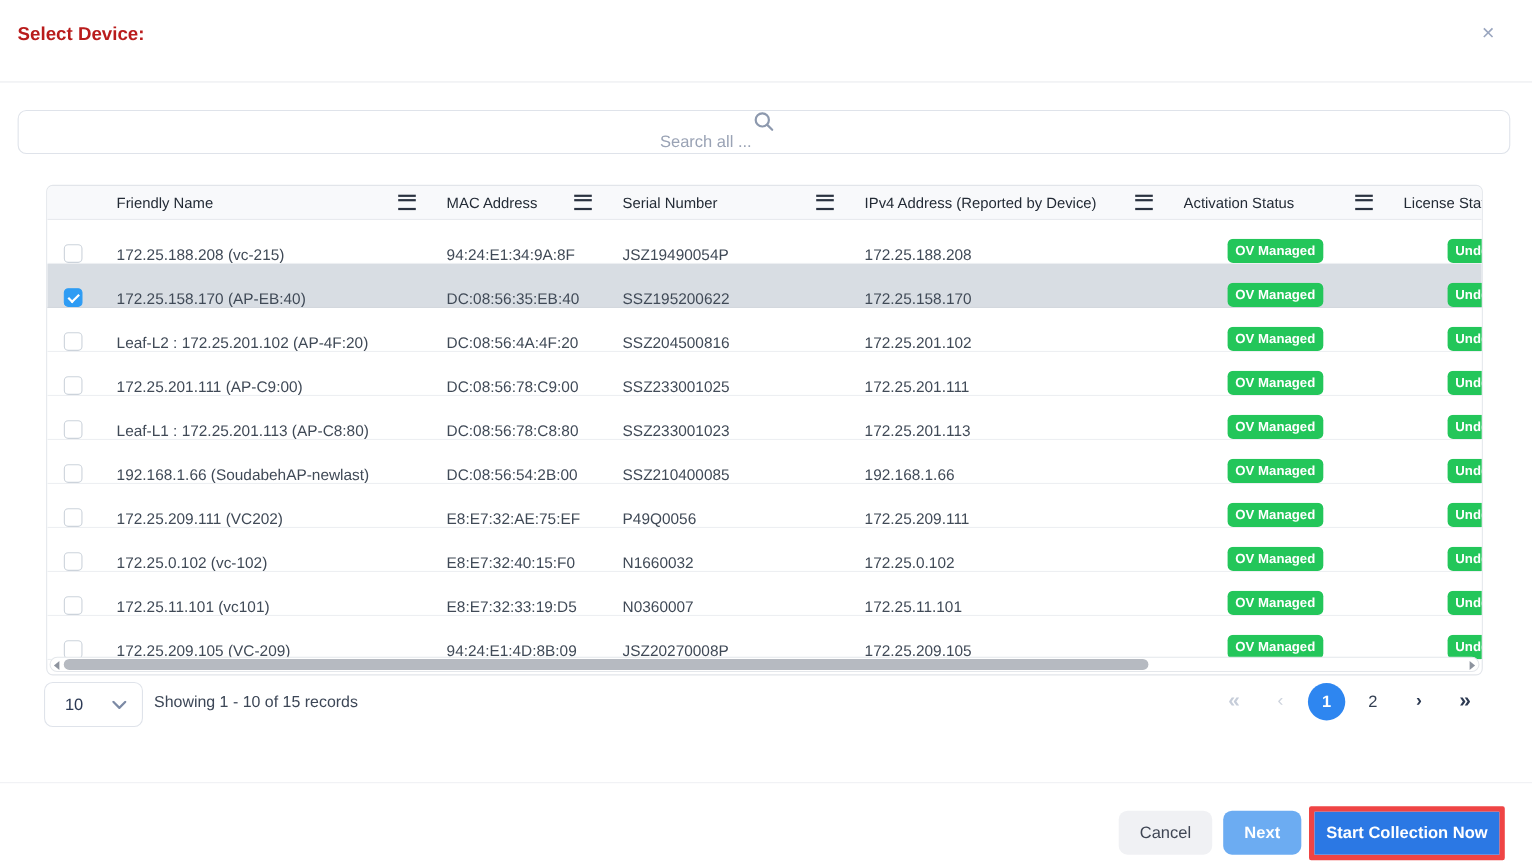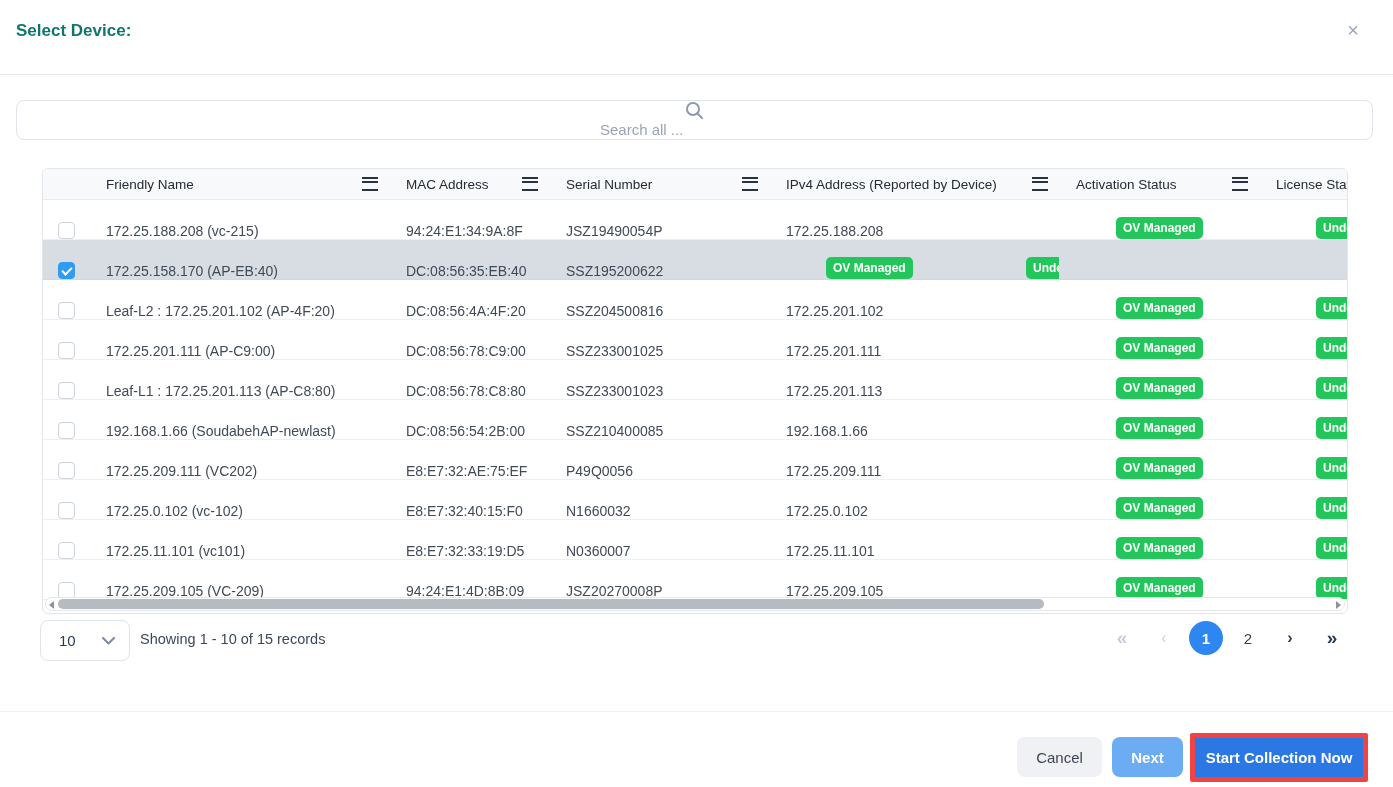--- a/index.html
+++ b/index.html
@@ -3,21 +3,21 @@
 <meta charset="utf-8">
 <style>
   html,body{margin:0;padding:0;}
   body{
     width:1393px;height:787px;position:relative;overflow:hidden;
     background:#ffffff;font-family:"Liberation Sans", sans-serif;
     -webkit-font-smoothing:antialiased;
   }
   
   .dlg-header{position:absolute;top:0;left:0;width:1393px;height:75px;background:#fff;border-bottom:1px solid #e9ebef;box-sizing:border-box;}
-  .dlg-title{position:absolute;left:16px;top:21px;font-size:17px;font-weight:700;color:#0f766e;}
+  .dlg-title{position:absolute;left:16px;top:21px;font-size:17px;font-weight:700;color:#b91c1c;}
   .dlg-close{position:absolute;right:28px;top:18px;width:24px;height:24px;line-height:24px;text-align:center;font-size:20px;color:#9aa6bf;cursor:pointer;}
   
   .search{position:absolute;left:16px;top:100px;width:1357px;height:40px;border:1px solid #dfe3ea;border-radius:8px;box-sizing:border-box;display:flex;align-items:center;padding:0 12px;background:#fff;flex-direction:column;}
   .search svg{flex:none;}
   .search input{flex:1;border:none;outline:none;margin-left:10px;font-size:15px;color:#333;font-family:"Liberation Sans",sans-serif;background:transparent;}
   .search input::placeholder{color:#9aa3b5;}
   
   .tbl{position:absolute;left:42px;top:168px;width:1306px;height:446px;border:1px solid #e2e5ea;border-radius:6px;box-sizing:border-box;overflow:hidden;background:#fff;}
   .t-header{display:flex;align-items:center;height:30px;background:#f8f9fb;border-bottom:1px solid #e8eaee;font-size:13.5px;color:#232b36;}
   .th{display:flex;align-items:center;justify-content:space-between;height:100%;box-sizing:border-box;padding-right:28px;white-space:nowrap;overflow:hidden;}
@@ -113,20 +113,21 @@
     <div class="cell c4">172.25.188.208</div>
     <div class="cell c5"><span class="badge">OV Managed</span></div>
     <div class="cell c6"><span class="badge">Under Teaser</span></div>
   </div>
 
   <div class="t-row selected">
     <div class="cell c0"><span class="cb checked"></span></div>
     <div class="cell c1">172.25.158.170 (AP-EB:40)</div>
     <div class="cell c2">DC:08:56:35:EB:40</div>
     <div class="cell c3">SSZ195200622</div>
+    <div class="cell c4">172.25.158.170</div>
     <div class="cell c5"><span class="badge">OV Managed</span></div>
     <div class="cell c6"><span class="badge">Under Teaser</span></div>
   </div>
 
   <div class="t-row">
     <div class="cell c0"><span class="cb"></span></div>
     <div class="cell c1">Leaf-L2 : 172.25.201.102 (AP-4F:20)</div>
     <div class="cell c2">DC:08:56:4A:4F:20</div>
     <div class="cell c3">SSZ204500816</div>
     <div class="cell c4">172.25.201.102</div>

